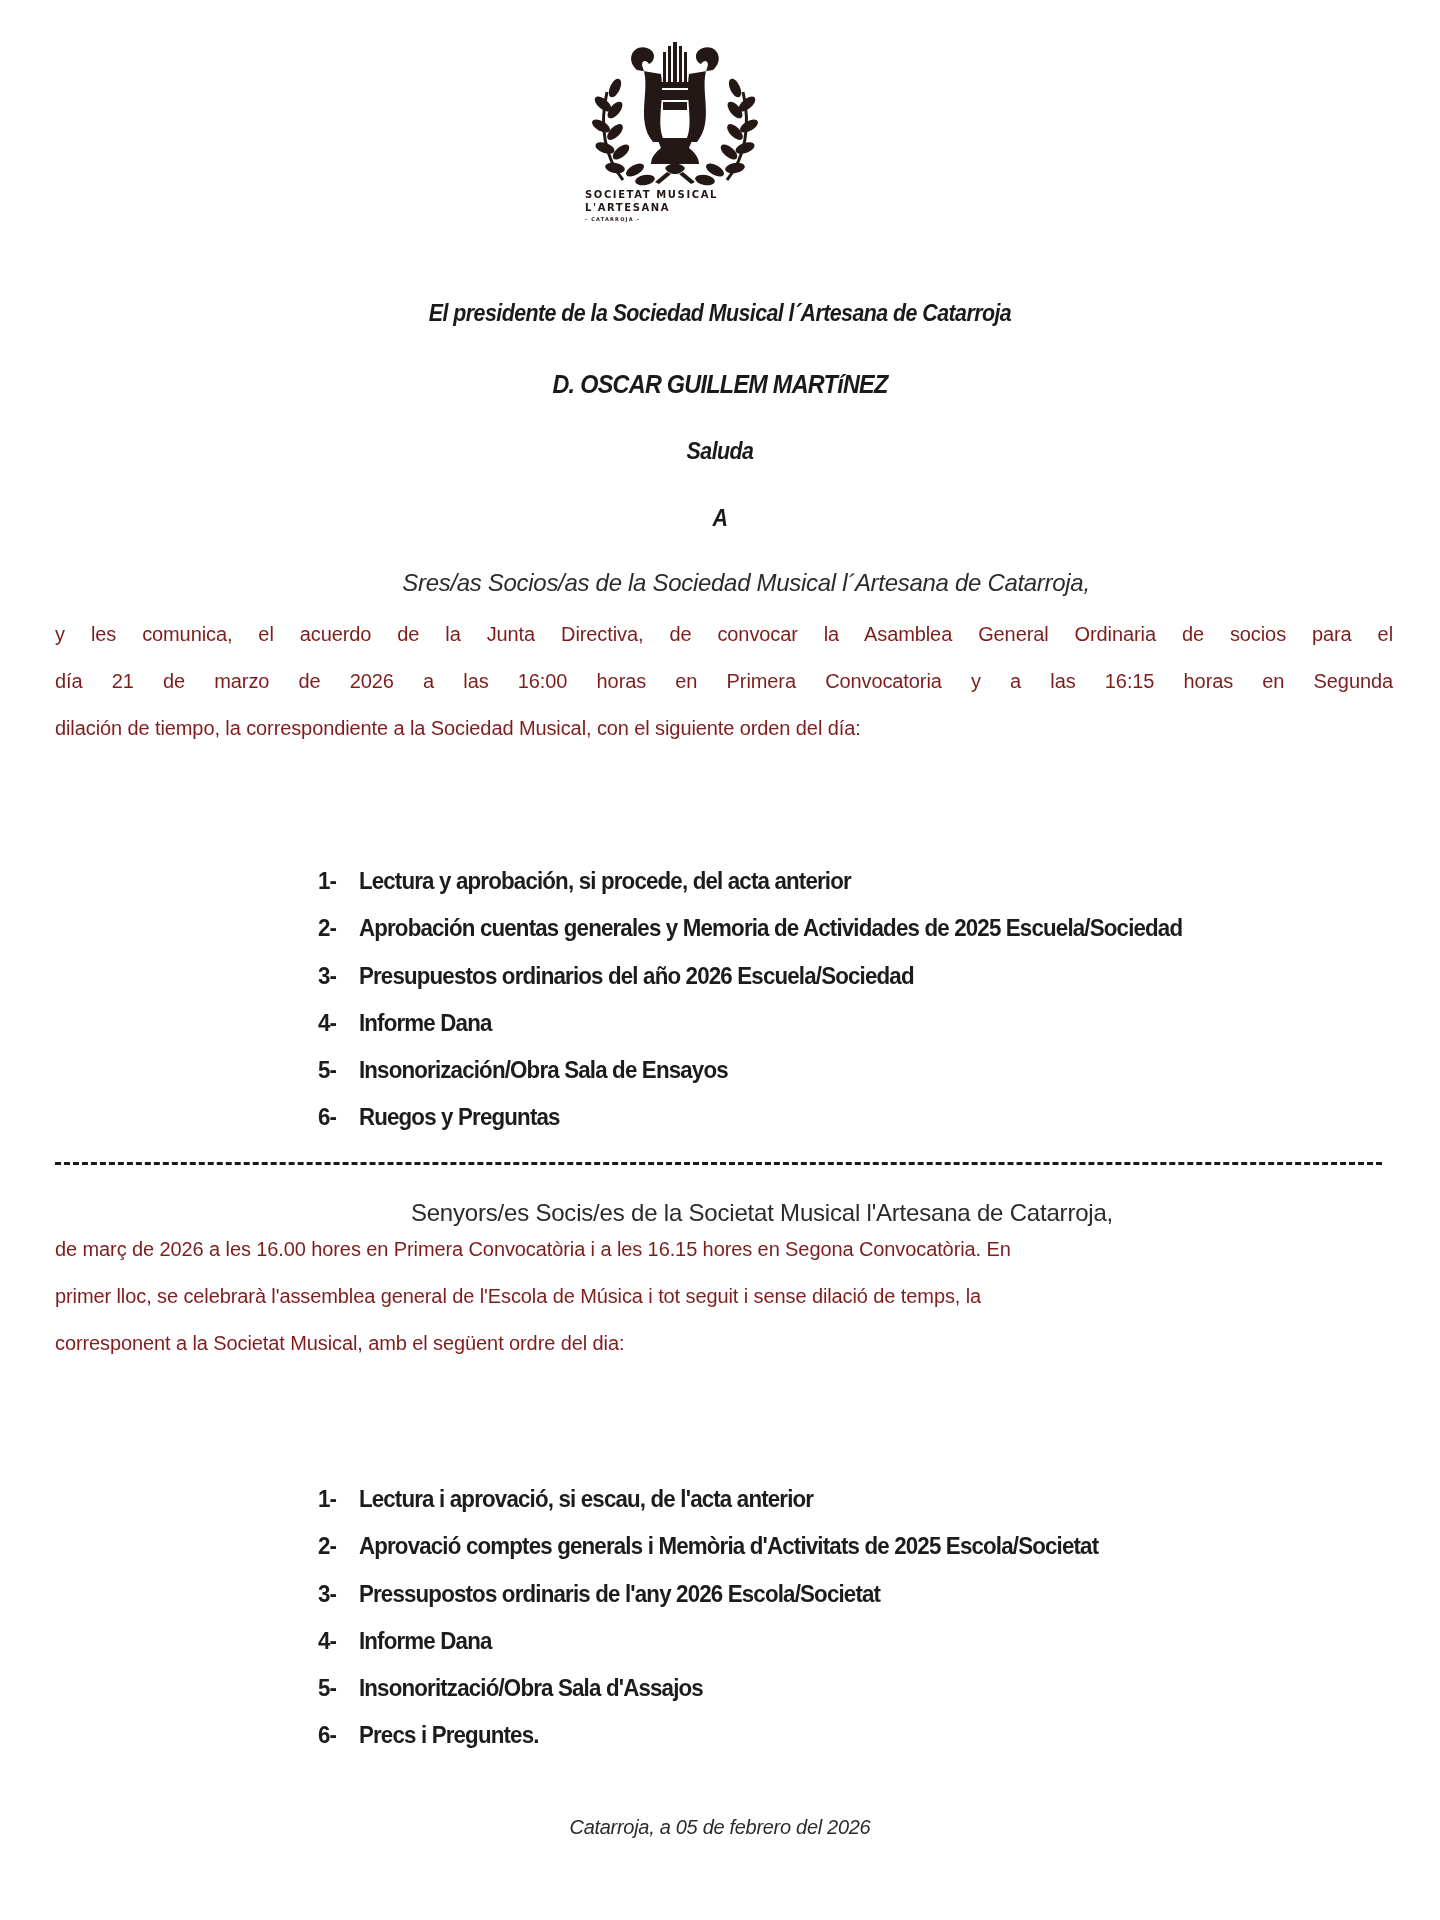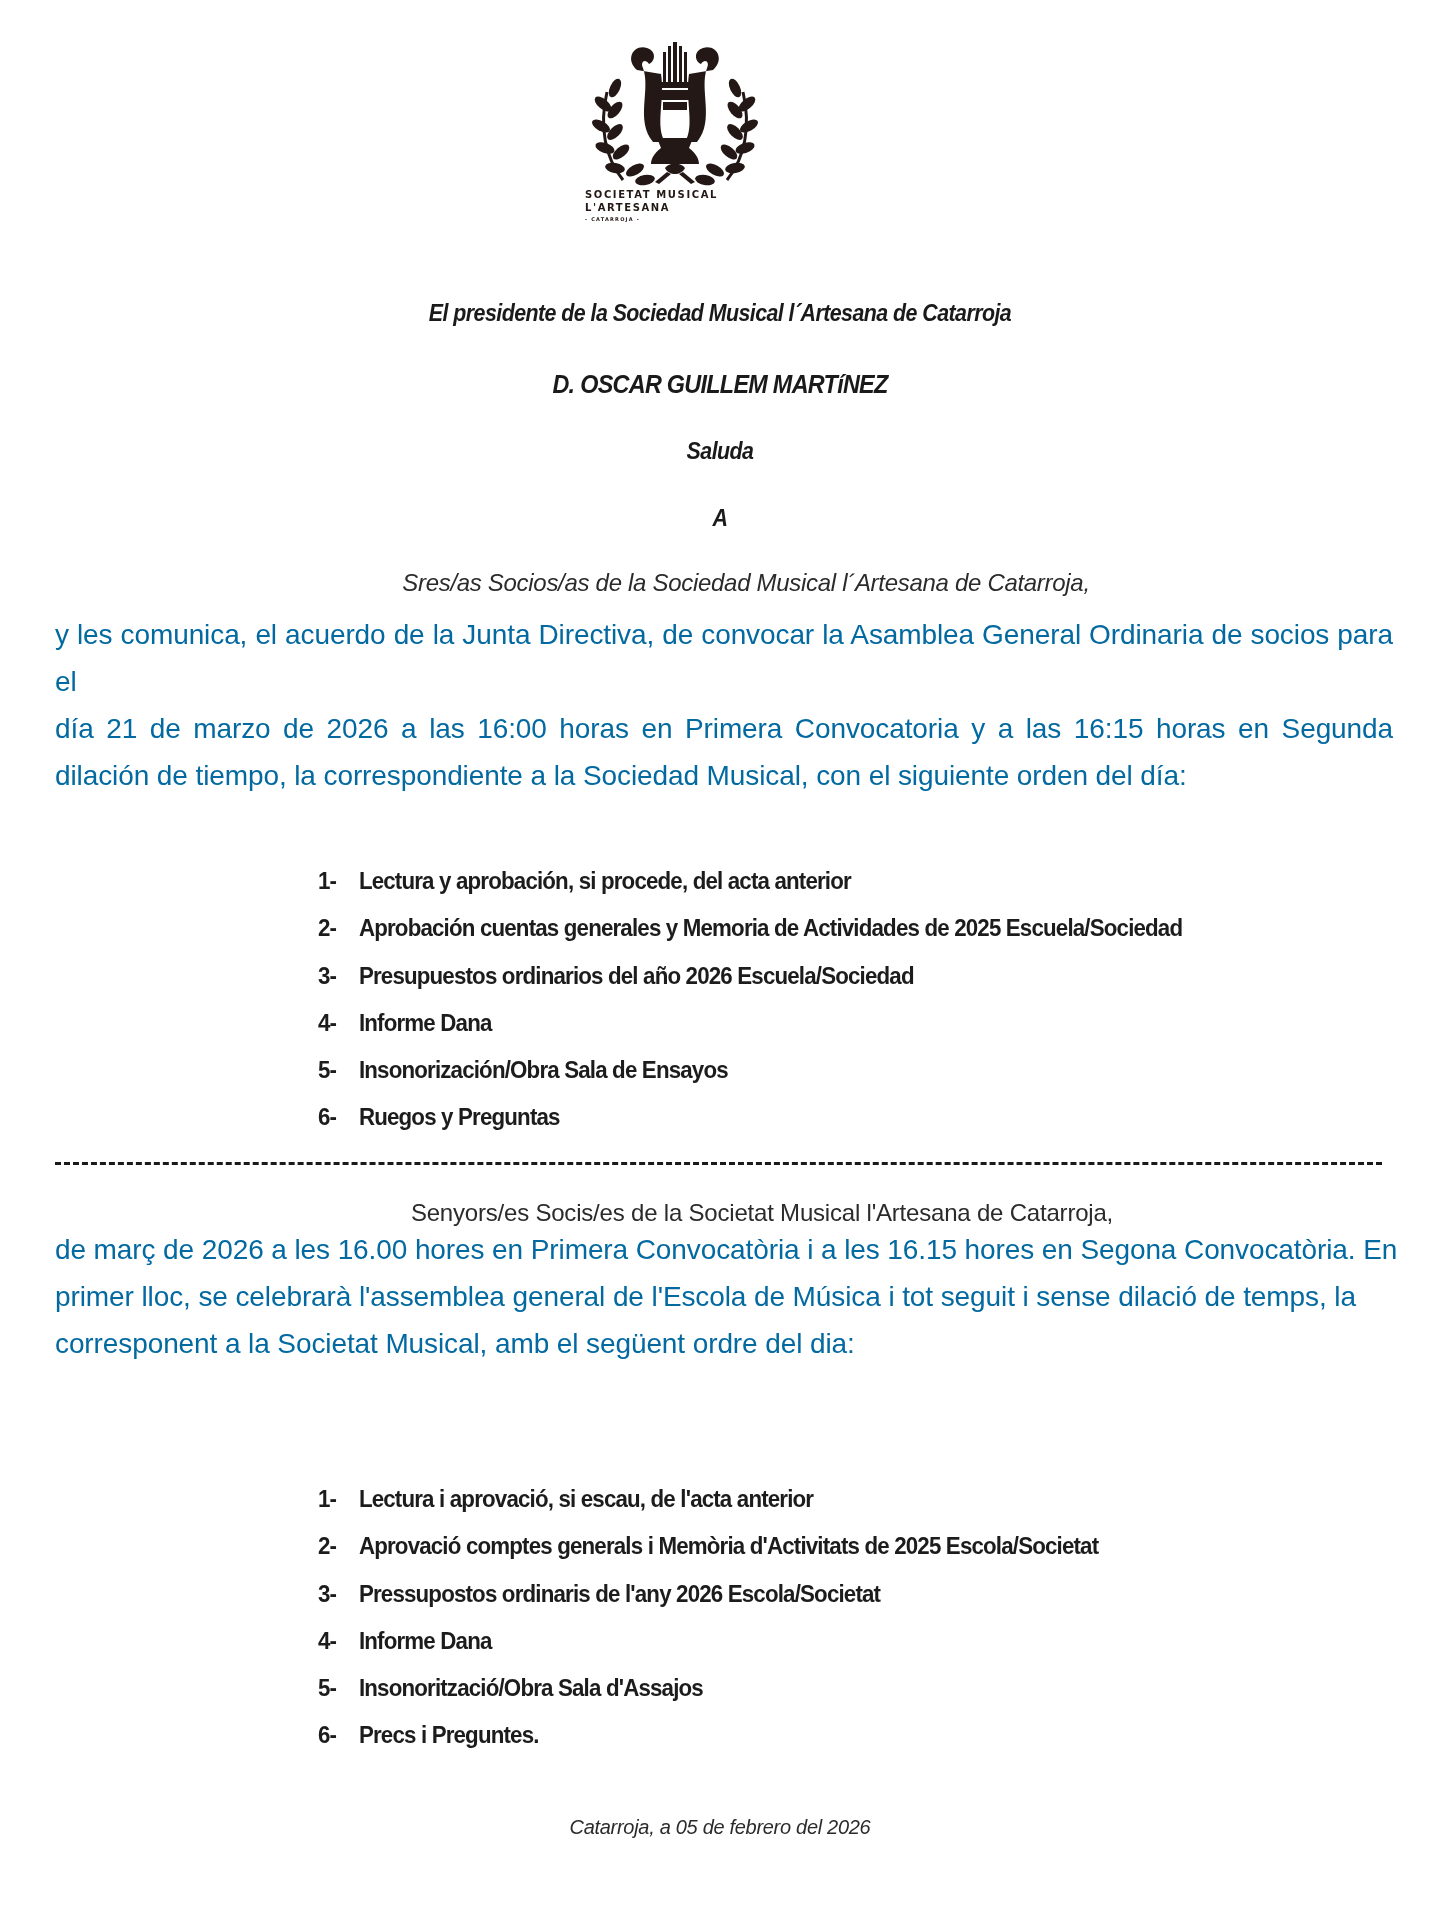--- a/index.html
+++ b/index.html
@@ -10,21 +10,21 @@
   .logo-text { position: absolute; left: 0; width: 180px; text-align: left;
                font-family: "DejaVu Sans", sans-serif; font-weight: bold; color: #231815; }
   .lt1 { top: 159px; font-size: 10px; letter-spacing: 1.6px; }
   .lt2 { top: 172px; font-size: 10px; letter-spacing: 1.6px; }
   .lt3 { top: 186px; font-size: 5px; letter-spacing: 1.2px; }
   .center-line { left: 0; width: 1440px; text-align: center; }
   .h-bold-it { font-weight: bold; font-style: italic; font-size: 23px; letter-spacing: -0.6px; transform: scaleX(0.93); }
   .h-name { font-weight: bold; font-style: italic; font-size: 26px; letter-spacing: -0.8px; transform: scaleX(0.9); }
   .greeting { font-style: italic; font-size: 24px; color: #2b2b2b; letter-spacing: -0.3px; }
   .greeting-plain { font-size: 24px; color: #2b2b2b; letter-spacing: -0.2px; }
-  .para { left: 55px; width: 1338px; font-size: 28px; line-height: 47px; color: #0369a1; letter-spacing: -0.1px; }
+  .para { left: 55px; width: 1338px; font-size: 20px; line-height: 47px; color: #7f1d1d; letter-spacing: -0.1px; }
   .para-line { display: block; white-space: nowrap; }
   .para-line.j { text-align: justify; text-align-last: justify; white-space: normal; }
   .list { left: 318px; font-size: 24px; line-height: 47.3px; font-weight: bold; color: #1c1c1c; letter-spacing: -0.9px; }
   .list-item { display: flex; white-space: nowrap; transform-origin: left center; transform: scaleX(0.93); }
   .list-num { width: 44px; display: inline-block; }
   .divider { left: 55px; top: 1162px; width: 1327px; height: 0; border-top: 3px dashed #1a1a1a; }
   .date { font-style: italic; font-size: 20px; color: #2b2b2b; letter-spacing: -0.3px; }
 </style>
 </head>
 <body>

